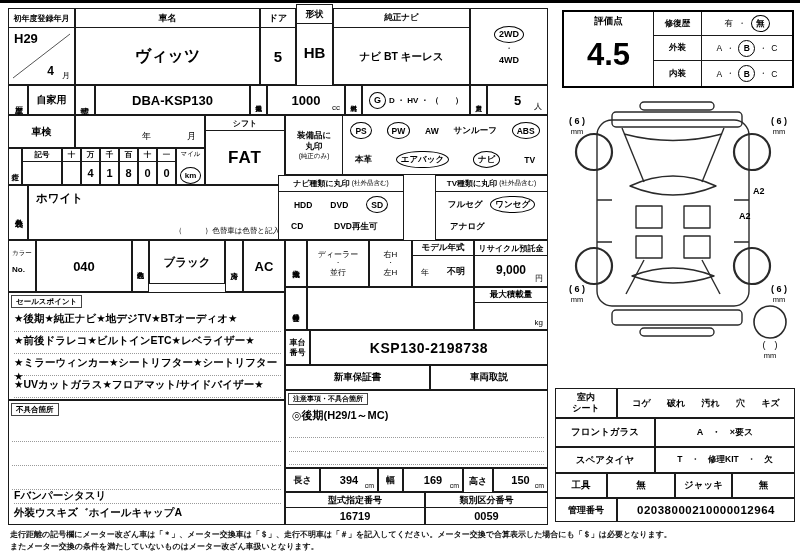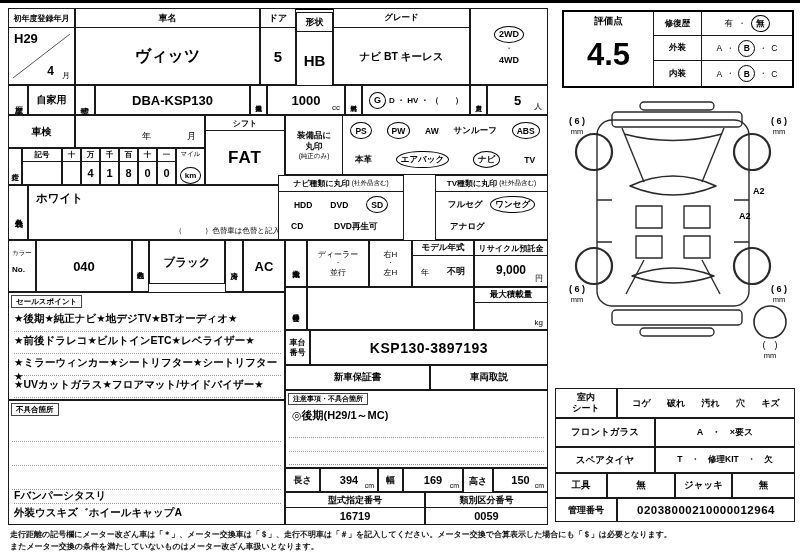--- a/index.html
+++ b/index.html
@@ -47,28 +47,28 @@
     <div class="fx" style="height:56px">
         <span class="bold" style="font-size:16px">ヴィッツ</span>
       </div>
   </div>
   <div class="c" style="left:260px;top:8px;width:36px;height:77px">
     <div class="hs" style="height:19px;font-size:9px">ドア</div>
     <div class="fx" style="height:56px">
         <span class="bold" style="font-size:15px">5</span>
       </div>
   </div>
-  <div class="c" style="left:296px;top:12px;width:37px;height:84px">
+  <div class="c" style="left:296px;top:4px;width:37px;height:84px">
     <div class="hs" style="height:19px;font-size:9px">形状</div>
     <div class="fx" style="height:56px">
         <span class="bold" style="font-size:15px">HB</span>
       </div>
   </div>
   <div class="c" style="left:333px;top:8px;width:137px;height:77px">
-    <div class="hs" style="height:19px;font-size:8.5px">グレード</div>
+    <div class="hs" style="height:19px;font-size:8.5px">純正ナビ</div>
     <div class="col" style="height:56px;line-height:1.35">
       <span class="bold" style="font-size:10.5px">ナビ BT キーレス</span>
     </div>
   </div>
   <div class="c col" style="left:470px;top:8px;width:78px;height:77px;line-height:1.4">
     <span class="circle bold" style="font-size:9px">2WD</span>
     <span style="font-size:8px">・</span>
     <span class="bold" style="font-size:9px">4WD</span>
   </div>
 
@@ -298,21 +298,21 @@
   <div class="c" style="left:474px;top:287px;width:74px;height:43px">
     <div class="hs" style="height:15px;font-size:8.5px">最大積載量</div>
     <span class="abs" style="right:4px;bottom:2px;font-size:8px">kg</span>
   </div>
 
   <div class="c col" style="left:285px;top:330px;width:25px;height:35px;line-height:1.2">
     <span class="bold" style="font-size:8px">車台</span>
     <span class="bold" style="font-size:8px">番号</span>
   </div>
   <div class="c fx" style="left:310px;top:330px;width:238px;height:35px">
-      <span class="bold" style="font-size:14px;letter-spacing:0.5px">KSP130-3897193</span>
+      <span class="bold" style="font-size:14px;letter-spacing:0.5px">KSP130-2198738</span>
     </div>
 
   <div class="c fx" style="left:285px;top:365px;width:145px;height:25px">
       <span class="bold" style="font-size:9.5px">新車保証書</span>
     </div>
   <div class="c fx" style="left:430px;top:365px;width:118px;height:25px">
       <span class="bold" style="font-size:9.5px">車両取説</span>
     </div>
 
   <div class="c" style="left:285px;top:390px;width:263px;height:78px">

